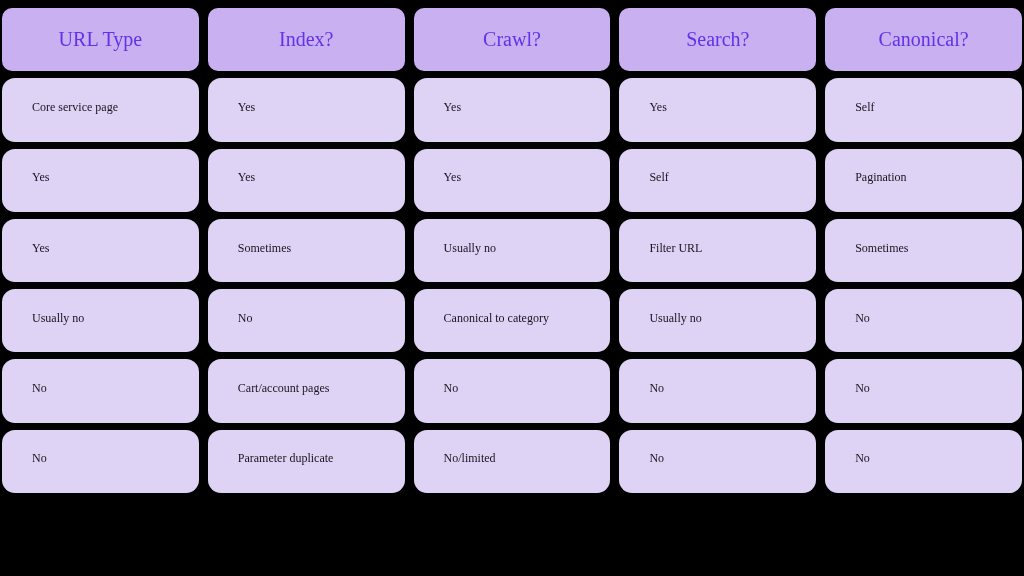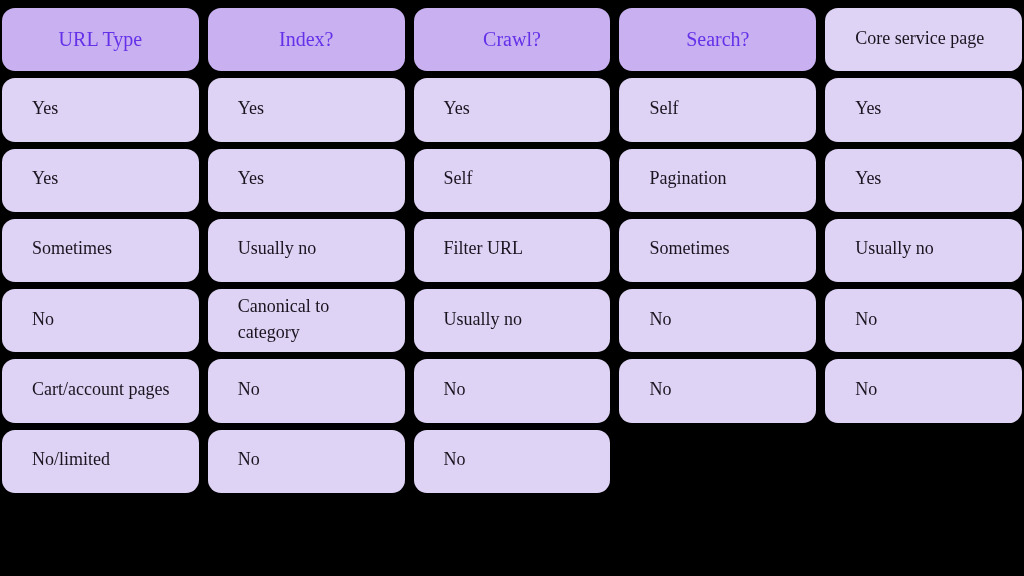--- a/index.html
+++ b/index.html
@@ -31,39 +31,41 @@
     align-items: center;
     box-sizing: border-box;
     font-family: "Liberation Serif", "DejaVu Serif", serif;
   }
   .header-cell {
     background: var(--header-bg, #c9b1f1);
     color: var(--header-text, #6431e9);
     justify-content: center;
     text-align: center;
     font-size: 20px;
+    border-radius: 10px;
   }
   .body-cell {
     background: var(--cell-bg, #ded3f4);
     color: var(--cell-text, #19141f);
-    font-size: 18px;
+    font-size: 12px;
     line-height: 1.45;
     padding: 0 24px 4px 30px;
     text-align: left;
   }
 </style>
 </head>
 <body>
 
 <div class="canvas" style="--background: #000000; --header-bg: #c9b1f1; --header-text: #6431e9; --cell-bg: #ded3f4; --cell-text: #19141f;">
   <div class="grid" id="grid">
       <div class="cell header-cell">URL Type</div>
       <div class="cell header-cell">Index?</div>
       <div class="cell header-cell">Crawl?</div>
       <div class="cell header-cell">Search?</div>
+      <div class="cell header-cell">Canonical?</div>
       <div class="cell body-cell">Core service page</div>
       <div class="cell body-cell">Yes</div>
       <div class="cell body-cell">Yes</div>
       <div class="cell body-cell">Yes</div>
       <div class="cell body-cell">Self</div>
       <div class="cell body-cell">Yes</div>
       <div class="cell body-cell">Yes</div>
       <div class="cell body-cell">Yes</div>
       <div class="cell body-cell">Self</div>
       <div class="cell body-cell">Pagination</div>
@@ -76,17 +78,18 @@
       <div class="cell body-cell">No</div>
       <div class="cell body-cell">Canonical to category</div>
       <div class="cell body-cell">Usually no</div>
       <div class="cell body-cell">No</div>
       <div class="cell body-cell">No</div>
       <div class="cell body-cell">Cart/account pages</div>
       <div class="cell body-cell">No</div>
       <div class="cell body-cell">No</div>
       <div class="cell body-cell">No</div>
       <div class="cell body-cell">No</div>
+      <div class="cell body-cell">Parameter duplicate</div>
       <div class="cell body-cell">No/limited</div>
       <div class="cell body-cell">No</div>
       <div class="cell body-cell">No</div>
     </div>
 </div>
 
 </body></html>

